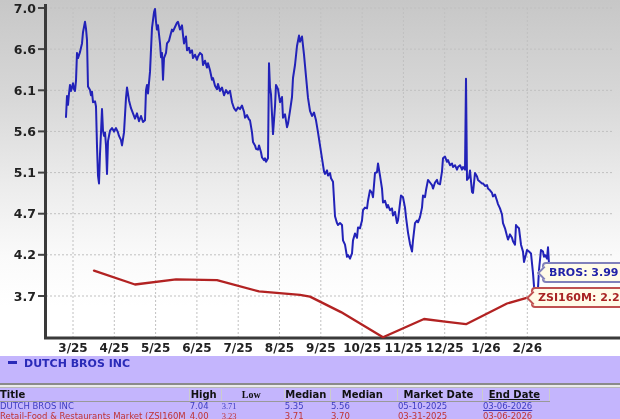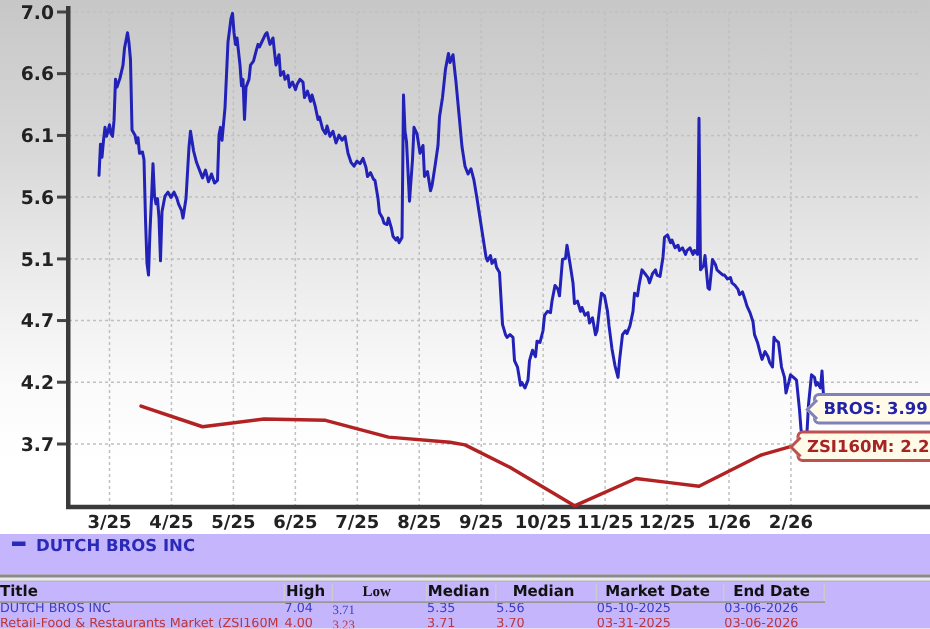--- a/index.html
+++ b/index.html
@@ -41,21 +41,21 @@
   table.summary th{
     font-size:10px;font-weight:bold;color:#111;line-height:12px;padding:0 4px 0 0;
     border-bottom:1px solid #999;
   }
   table.summary th + th{border-left:1px solid #ccc;}
   table.summary th:last-child{border-right:1px solid #ccc;}
   table.summary td{font-size:8.5px;line-height:9.5px;padding:0 4px 0 0;white-space:nowrap;overflow:hidden;}
   .c0{width:155px;}
   th.c0{text-align:left;}
   td.c0{text-align:left;padding-left:2px;}
-  .c1{width:27px;}.c2{width:58px;font-family:Liberation Serif, serif;}.c3{width:32px;margin-top:44px;}.c4{width:62px;}.c5{width:80px;}.c6{width:62px;}
+  .c1{width:27px;}.c2{width:58px;font-family:Liberation Serif, serif;}.c3{width:32px;margin-top:44px;}.c4{width:62px;}.c5{width:80px;}.c6{width:62px;text-decoration:underline;}
   th:not(.c0),td:not(.c0){}
   td.link{text-decoration:underline;}
 </style>
 </head>
 <body>
 
 <div class="screen">
 
   <div class="chart-wrap">
     <svg id="chart-svg" width="620" height="356">

